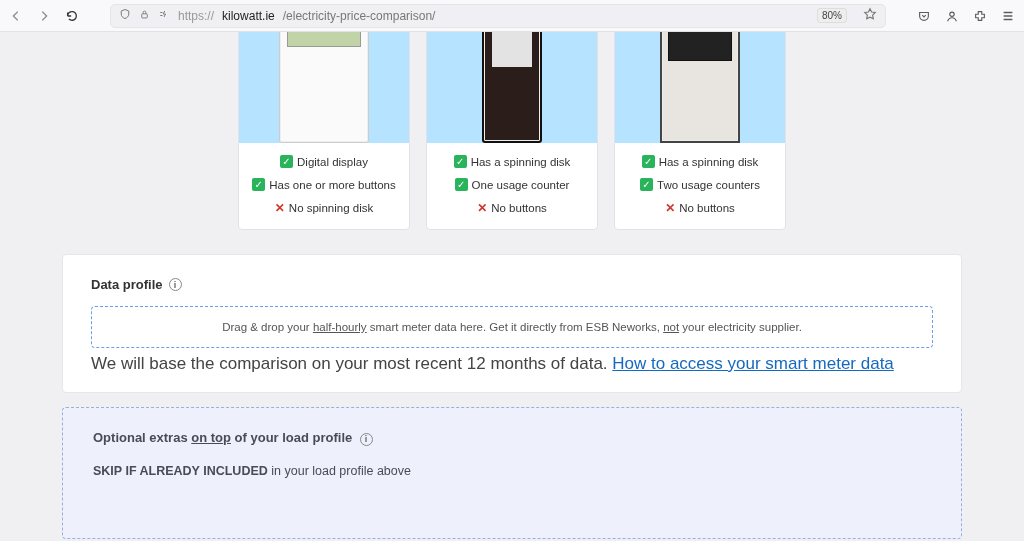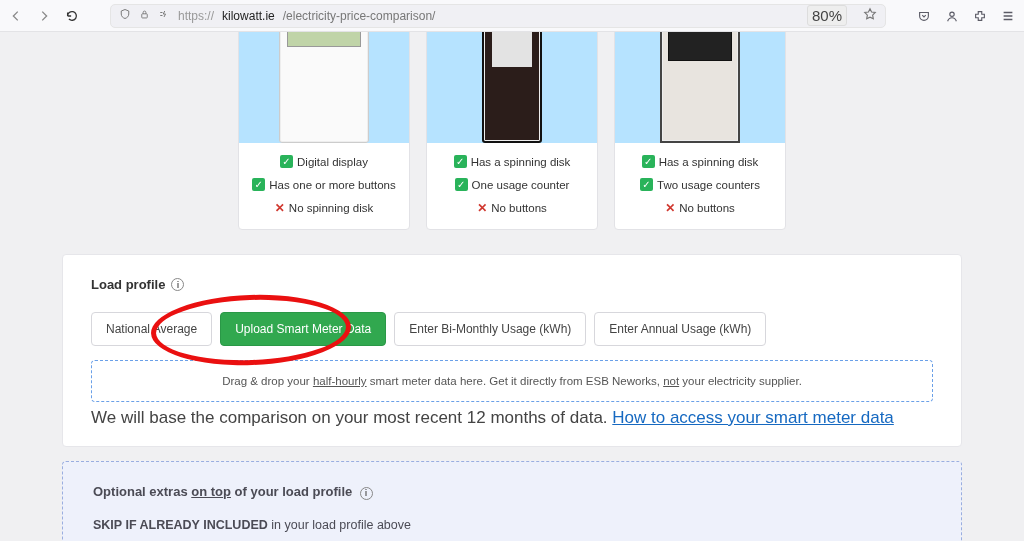--- a/index.html
+++ b/index.html
@@ -6,21 +6,21 @@
   html, body { width: 1024px; height: 541px; overflow: hidden; font-family: -apple-system, BlinkMacSystemFont, "Segoe UI", Arial, sans-serif; background: #f0f0f2; }
 
   
   .chrome { height: 32px; background: #f9f9fb; border-bottom: 1px solid #e3e3e6; display:flex; align-items:center; padding:0 8px; gap:12px; color:#5b5b66; }
   .chrome .nav-icn { width:16px; height:16px; display:flex; align-items:center; justify-content:center; color:#888; }
   .chrome .nav-icn.enabled { color:#333; }
   .addr { flex:1; height:24px; background:#f0f0f4; border:1px solid #e5e5e5; border-radius:5px; display:flex; align-items:center; padding:0 8px; gap:8px; font-size:12px; margin:0 18px; }
   .addr .proto { color:#999; }
   .addr .host { color:#222; }
   .addr .path { color:#777; }
-  .zoom-badge { font-size:15px; color:#444; background:#eee; border:1px solid #ddd; border-radius:3px; padding:1px 4px; margin-left:auto; }
+  .zoom-badge { font-size:10px; color:#444; background:#eee; border:1px solid #ddd; border-radius:3px; padding:1px 4px; margin-left:auto; }
   .chrome-right { display:flex; align-items:center; gap:12px; color:#5b5b66; }
   .chrome-right .icn { width:16px; height:16px; display:flex; align-items:center; justify-content:center; }
 
   
   .page { height: calc(541px - 32px); overflow:hidden; }
   .wrap { width: 900px; margin: 0 auto; }
 
   
   .card-row { display:flex; gap:16px; justify-content:center; margin-top:-40px; } 
   .meter-card { width: 172px; border:1px solid #e2e2e6; border-radius:4px; background:#fff; }
@@ -181,31 +181,24 @@
           <div class="feat">
               <span class="x">✕</span>
               <span>No buttons</span>
             </div>
         </div>
       </div>
     </div>
 
     <div class="panel">
       <h3>
-        <span>Load profile</span>
+        <span>Data profile</span>
         <span class="info">i</span>
       </h3>
 
-      <div class="tabrow">
-        <div class="red-ring"></div>
-        <button class="tabbtn">National Average</button>
-        <button class="tabbtn active">Upload Smart Meter Data</button>
-        <button class="tabbtn">Enter Bi-Monthly Usage (kWh)</button>
-        <button class="tabbtn">Enter Annual Usage (kWh)</button>
-      </div>
 
       <div class="dropzone">
         <span>Drag &amp; drop your </span><u>half-hourly</u><span> smart meter data here. Get it directly from ESB Neworks, </span><u>not</u><span> your electricity supplier.</span>
       </div>
       <div class="slim-note">
         <span>We will base the comparison on your most recent 12 months of data. </span><a href="#">How to access your smart meter data</a>
       </div>
     </div>
 
     <div class="panel optional">

